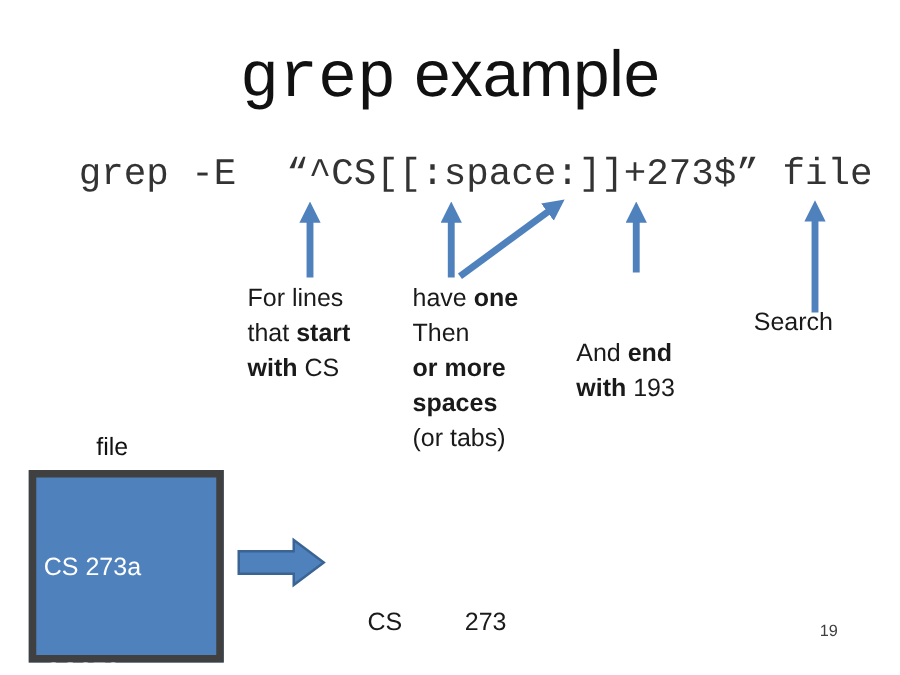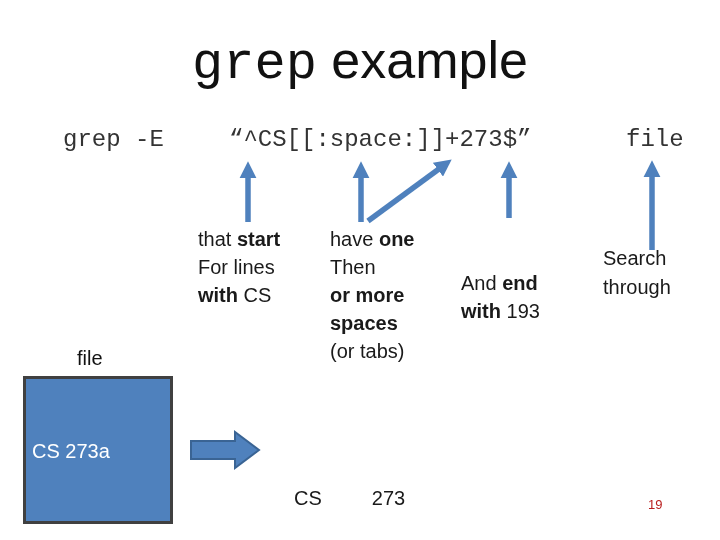--- a/index.html
+++ b/index.html
@@ -22,21 +22,21 @@
     white-space: pre;
   }
   .title .code {
     font-family: "Liberation Mono", "DejaVu Sans Mono", monospace;
     letter-spacing: 0px;
   }
 
   
   .cmd {
     font-family: "Liberation Mono", "DejaVu Sans Mono", monospace;
-    font-size: 24px; line-height: 30px;
+    font-size: 30px; line-height: 30px;
     color: #333333;
     white-space: pre;
     top: 125px;
   }
   .cmd-grep { left: 63px; }
   .cmd-pattern { left: 209px; margin-left: 20px; }
   .cmd-file { left: 626px; }
 
   
   .overlay { position: absolute; top: 0; left: 0; pointer-events: none; }
@@ -53,40 +53,40 @@
   .note-spaces { left: 330px; top: 225px; width: 120px; }
   .note-end { left: 461px; top: 229px; width: 130px; margin-top: 40px; }
   .note-search { left: 603px; top: 244px; width: 116px; line-height: 29px; }
 
   
   .file-label { left: 77px; top: 347px; font-size: 20px; color: #111111; }
   .file-box {
     left: 23px; top: 376px;
     width: 138px; height: 140px;
     background: #4f81bd;
-    border: 3px solid #404040;
+    border: 6px solid #404040;
     color: #ffffff;
     font-size: 20px; line-height: 28px;
     padding: 2px 0 0 6px;
     white-space: pre;
   }
 
   
   .output {
     left: 294px; top: 428px;
     font-size: 20px; line-height: 28px;
     color: #1a1a1a;
     white-space: pre;
   }
 
   
   .page-num {
     left: 648px; top: 497px; width: 30px;
-    font-size: 13px; color: #b91c1c;
-    text-align: left;
+    font-size: 13px; color: #404040;
+    text-align: center;
   }
 </style>
 </head>
 <body>
 
 <div class="slide">
 
   <div class="abs title"><span class="code">grep</span><span> example</span></div>
 
   <div class="abs cmd cmd-grep">grep -E</div>
@@ -101,41 +101,40 @@
     </defs>
     <line class="arrow" x1="248" y1="222" x2="248" y2="172"></line>
     <line class="arrow" x1="361" y1="222" x2="361" y2="172"></line>
     <line class="arrow" x1="368" y1="221" x2="443" y2="166"></line>
     <line class="arrow" x1="509" y1="218" x2="509" y2="172"></line>
     <line class="arrow" x1="652" y1="250" x2="652" y2="171"></line>
     <polygon class="block-arrow" points="191,441 235,441 235,432 259,450 235,468 235,459 191,459"></polygon>
   </svg>
 
   <div class="abs note note-start">
+    <div><span>For lines</span></div>
     <div><span>that </span><span class="b">start</span></div>
-    <div><span>For lines</span></div>
     <div><span class="b">with </span><span>CS</span></div>
   </div>
 
   <div class="abs note note-spaces">
     <div><span>have </span><span class="b">one</span></div>
     <div><span>Then</span></div>
     <div><span class="b">or more</span></div>
     <div><span class="b">spaces</span></div>
     <div><span>(or tabs)</span></div>
   </div>
 
   <div class="abs note note-end">
     <div><span>And </span><span class="b">end</span></div>
     <div><span class="b">with </span><span>193</span></div>
   </div>
 
   <div class="abs note note-search">
     <div>Search</div>
-    <div>through</div>
   </div>
 
   <div class="abs file-label">file</div>
   <div class="abs file-box">
     <div>CS 273a</div>
     <div>CS273</div>
     
     
     
   </div>

